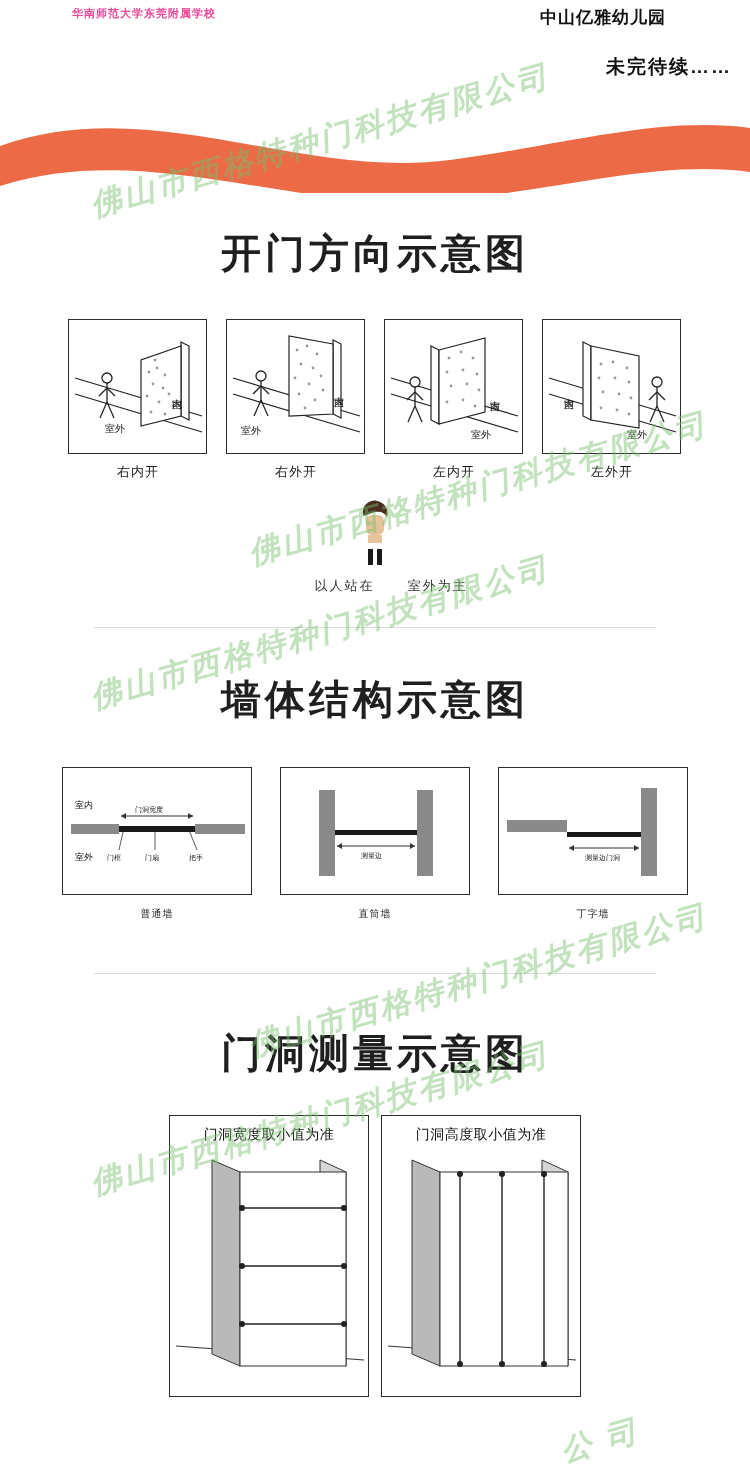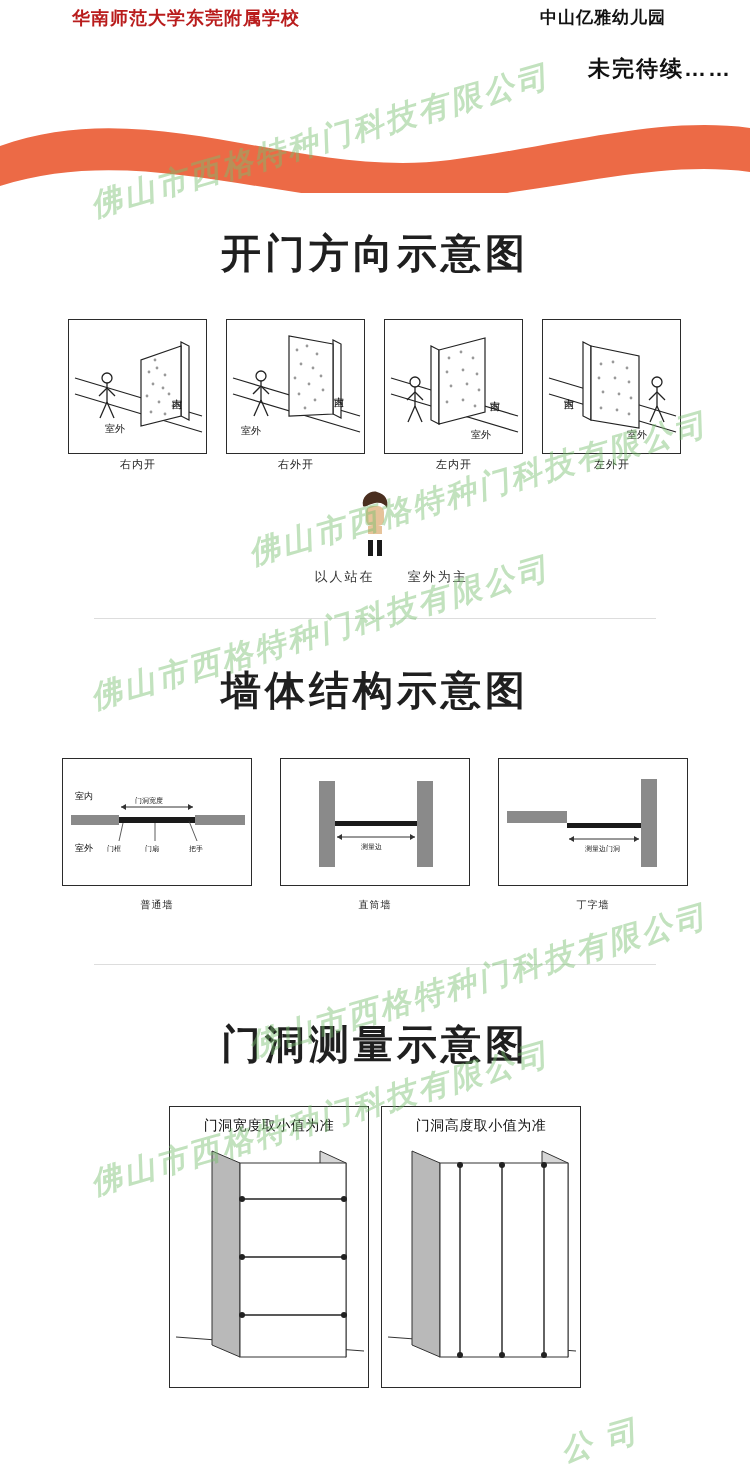--- a/index.html
+++ b/index.html
@@ -18,40 +18,40 @@
 
   
   .top-header {
     position: relative;
     height: 190px;
   }
   .school-left {
     position: absolute;
     left: 72px;
     top: 6px;
-    font-size: 18px;
+    font-size: 11px;
     font-weight: bold;
     letter-spacing: 1px;
-    color: #b91c1c;
+    color: #ec4899;
   }
   .school-right {
     position: absolute;
     left: 540px;
     top: 6px;
     font-size: 17px;
     font-weight: bold;
     letter-spacing: 1px;
     color: #111;
     text-align: right;
   }
   .to-be-continued {
     position: absolute;
     right: 18px;
     top: 54px;
-    font-size: 22px;
+    font-size: 19px;
     font-weight: bold;
     letter-spacing: 2px;
     color: #111;
   }
   .wave {
     position: absolute;
     left: 0;
     top: 108px;
     width: 750px;
     height: 85px;
@@ -82,22 +82,22 @@
     width: 139px;
     height: 135px;
     border: 1px solid #2b2b2b;
     box-sizing: border-box;
     background: #fff;
     position: relative;
     overflow: hidden;
   }
   .door-caption {
     text-align: center;
-    font-size: 11px;
-    margin-top: 3px;
+    font-size: 13px;
+    margin-top: 9px;
     color: #1a1a1a;
     letter-spacing: 1px;
   }
 
   
   .person-note {
     margin-top: 18px;
     text-align: center;
     position: relative;
     height: 110px;

